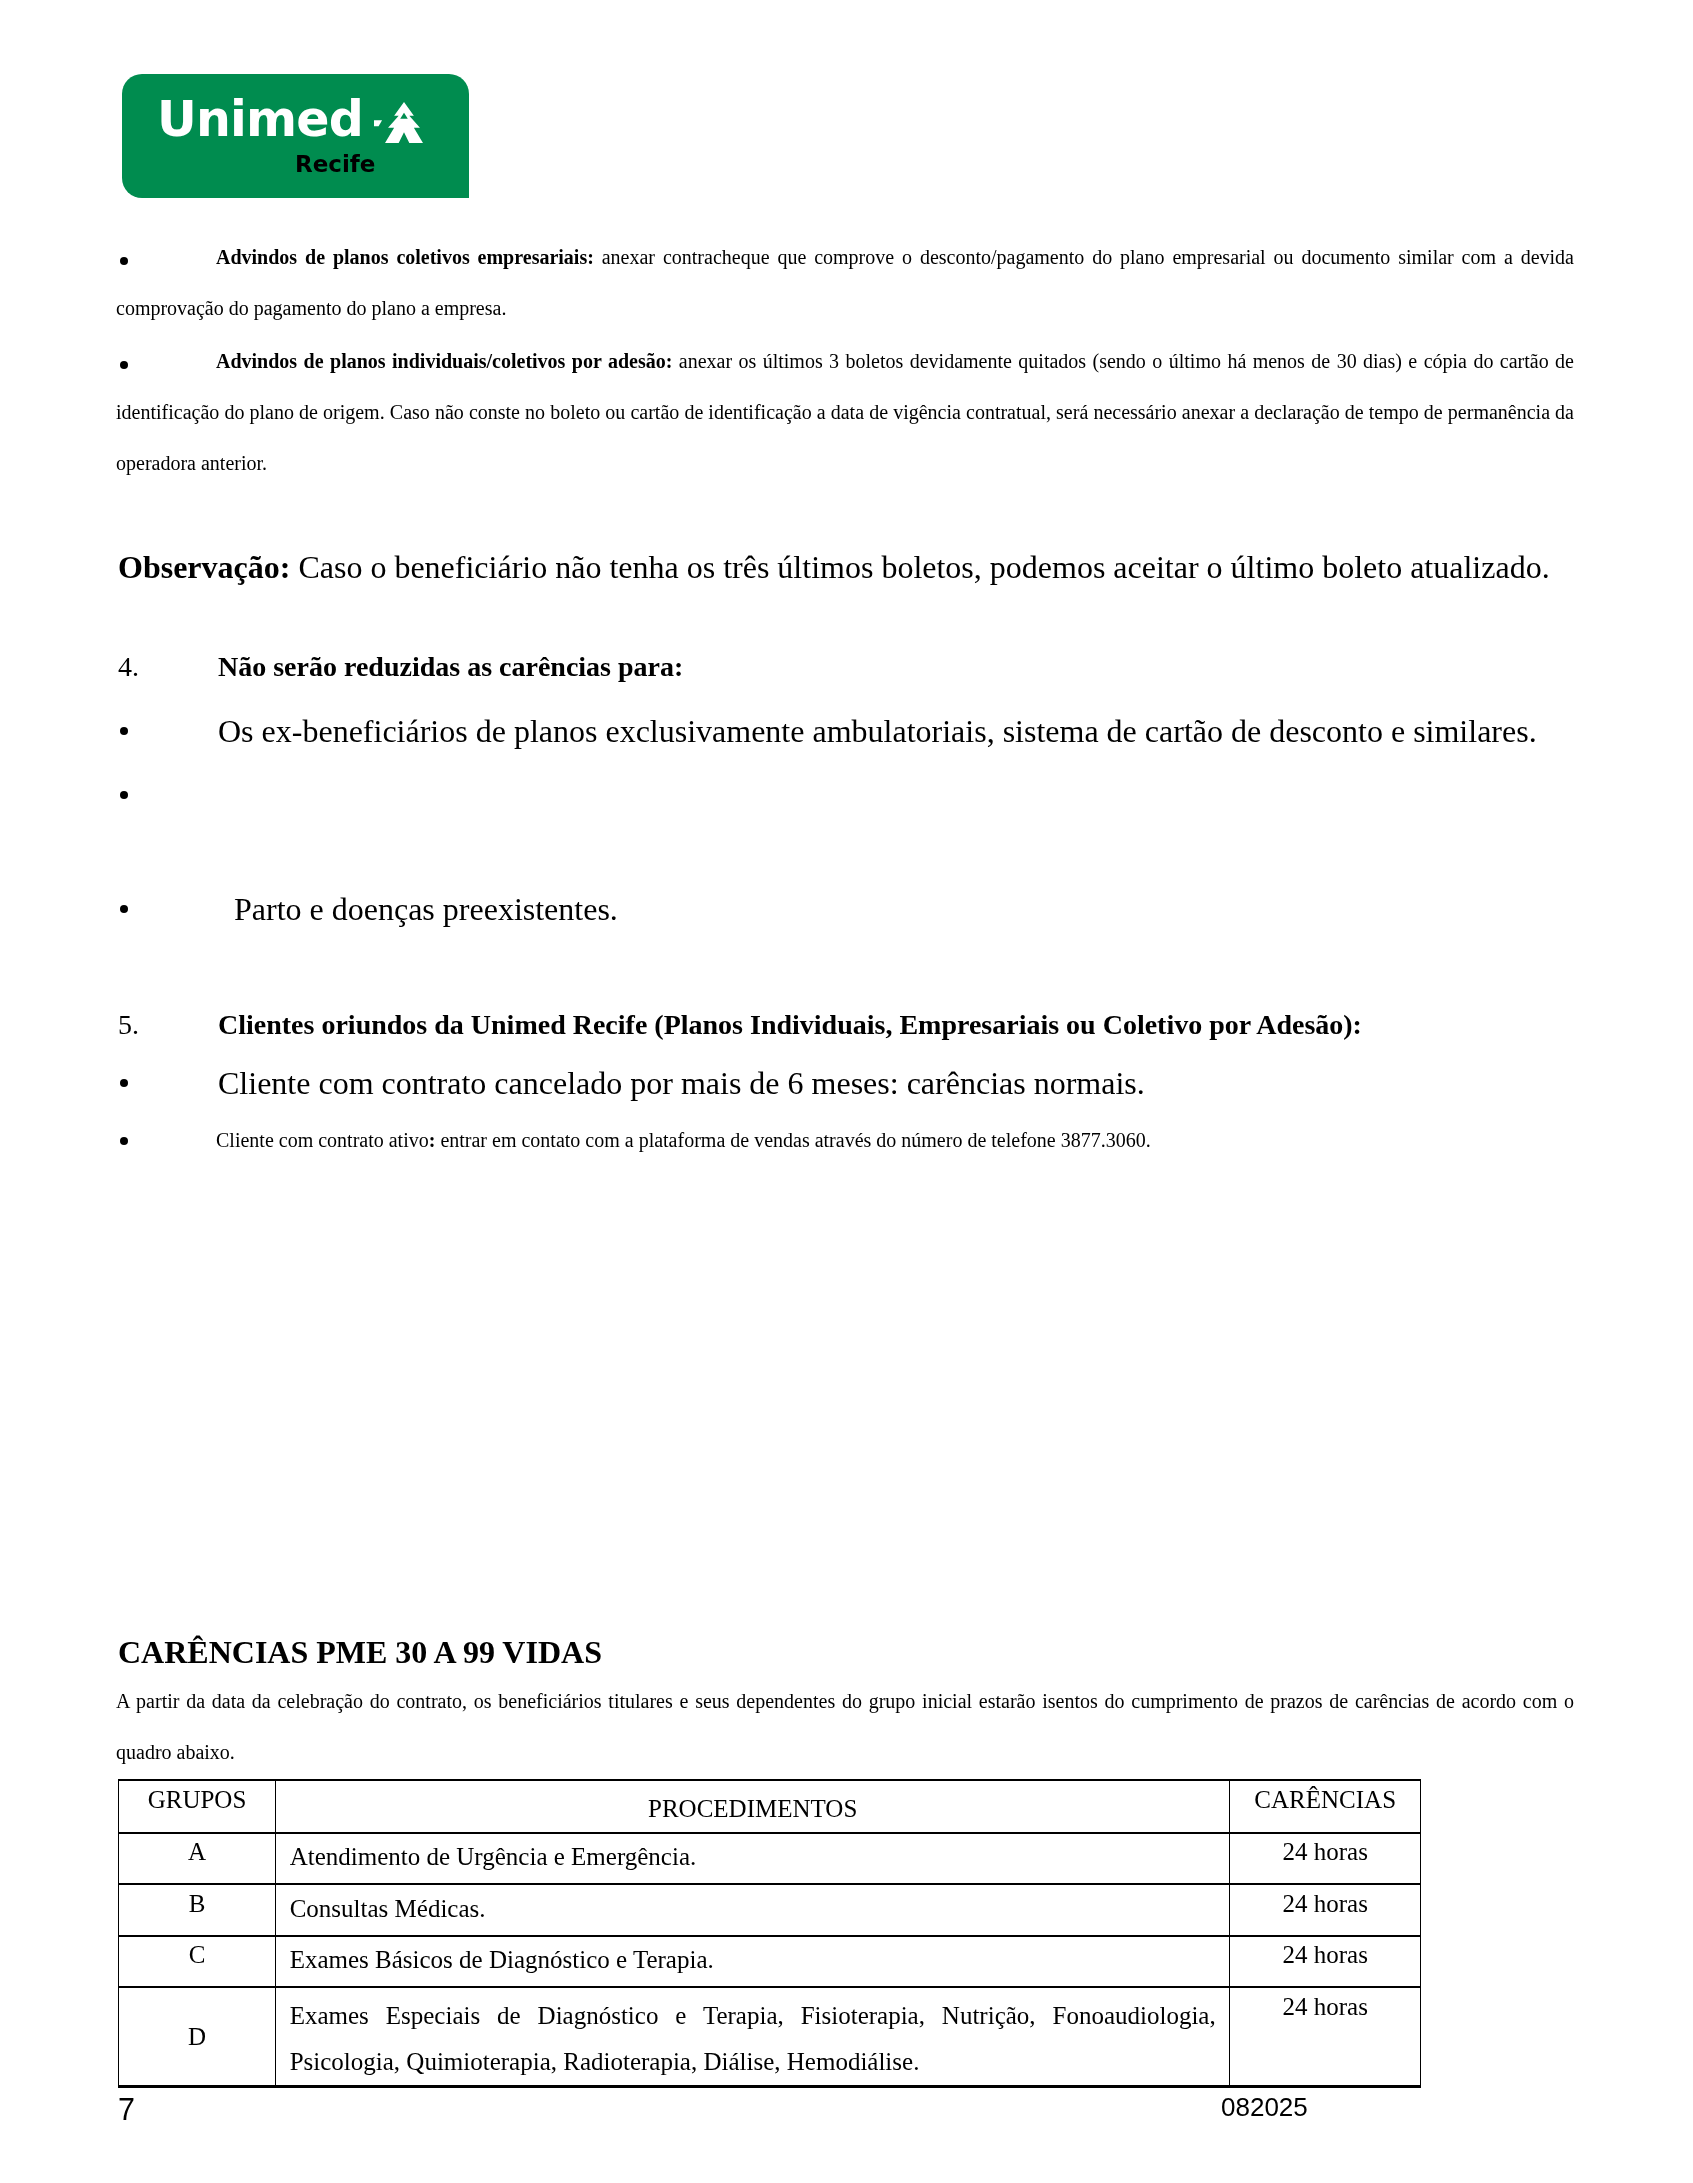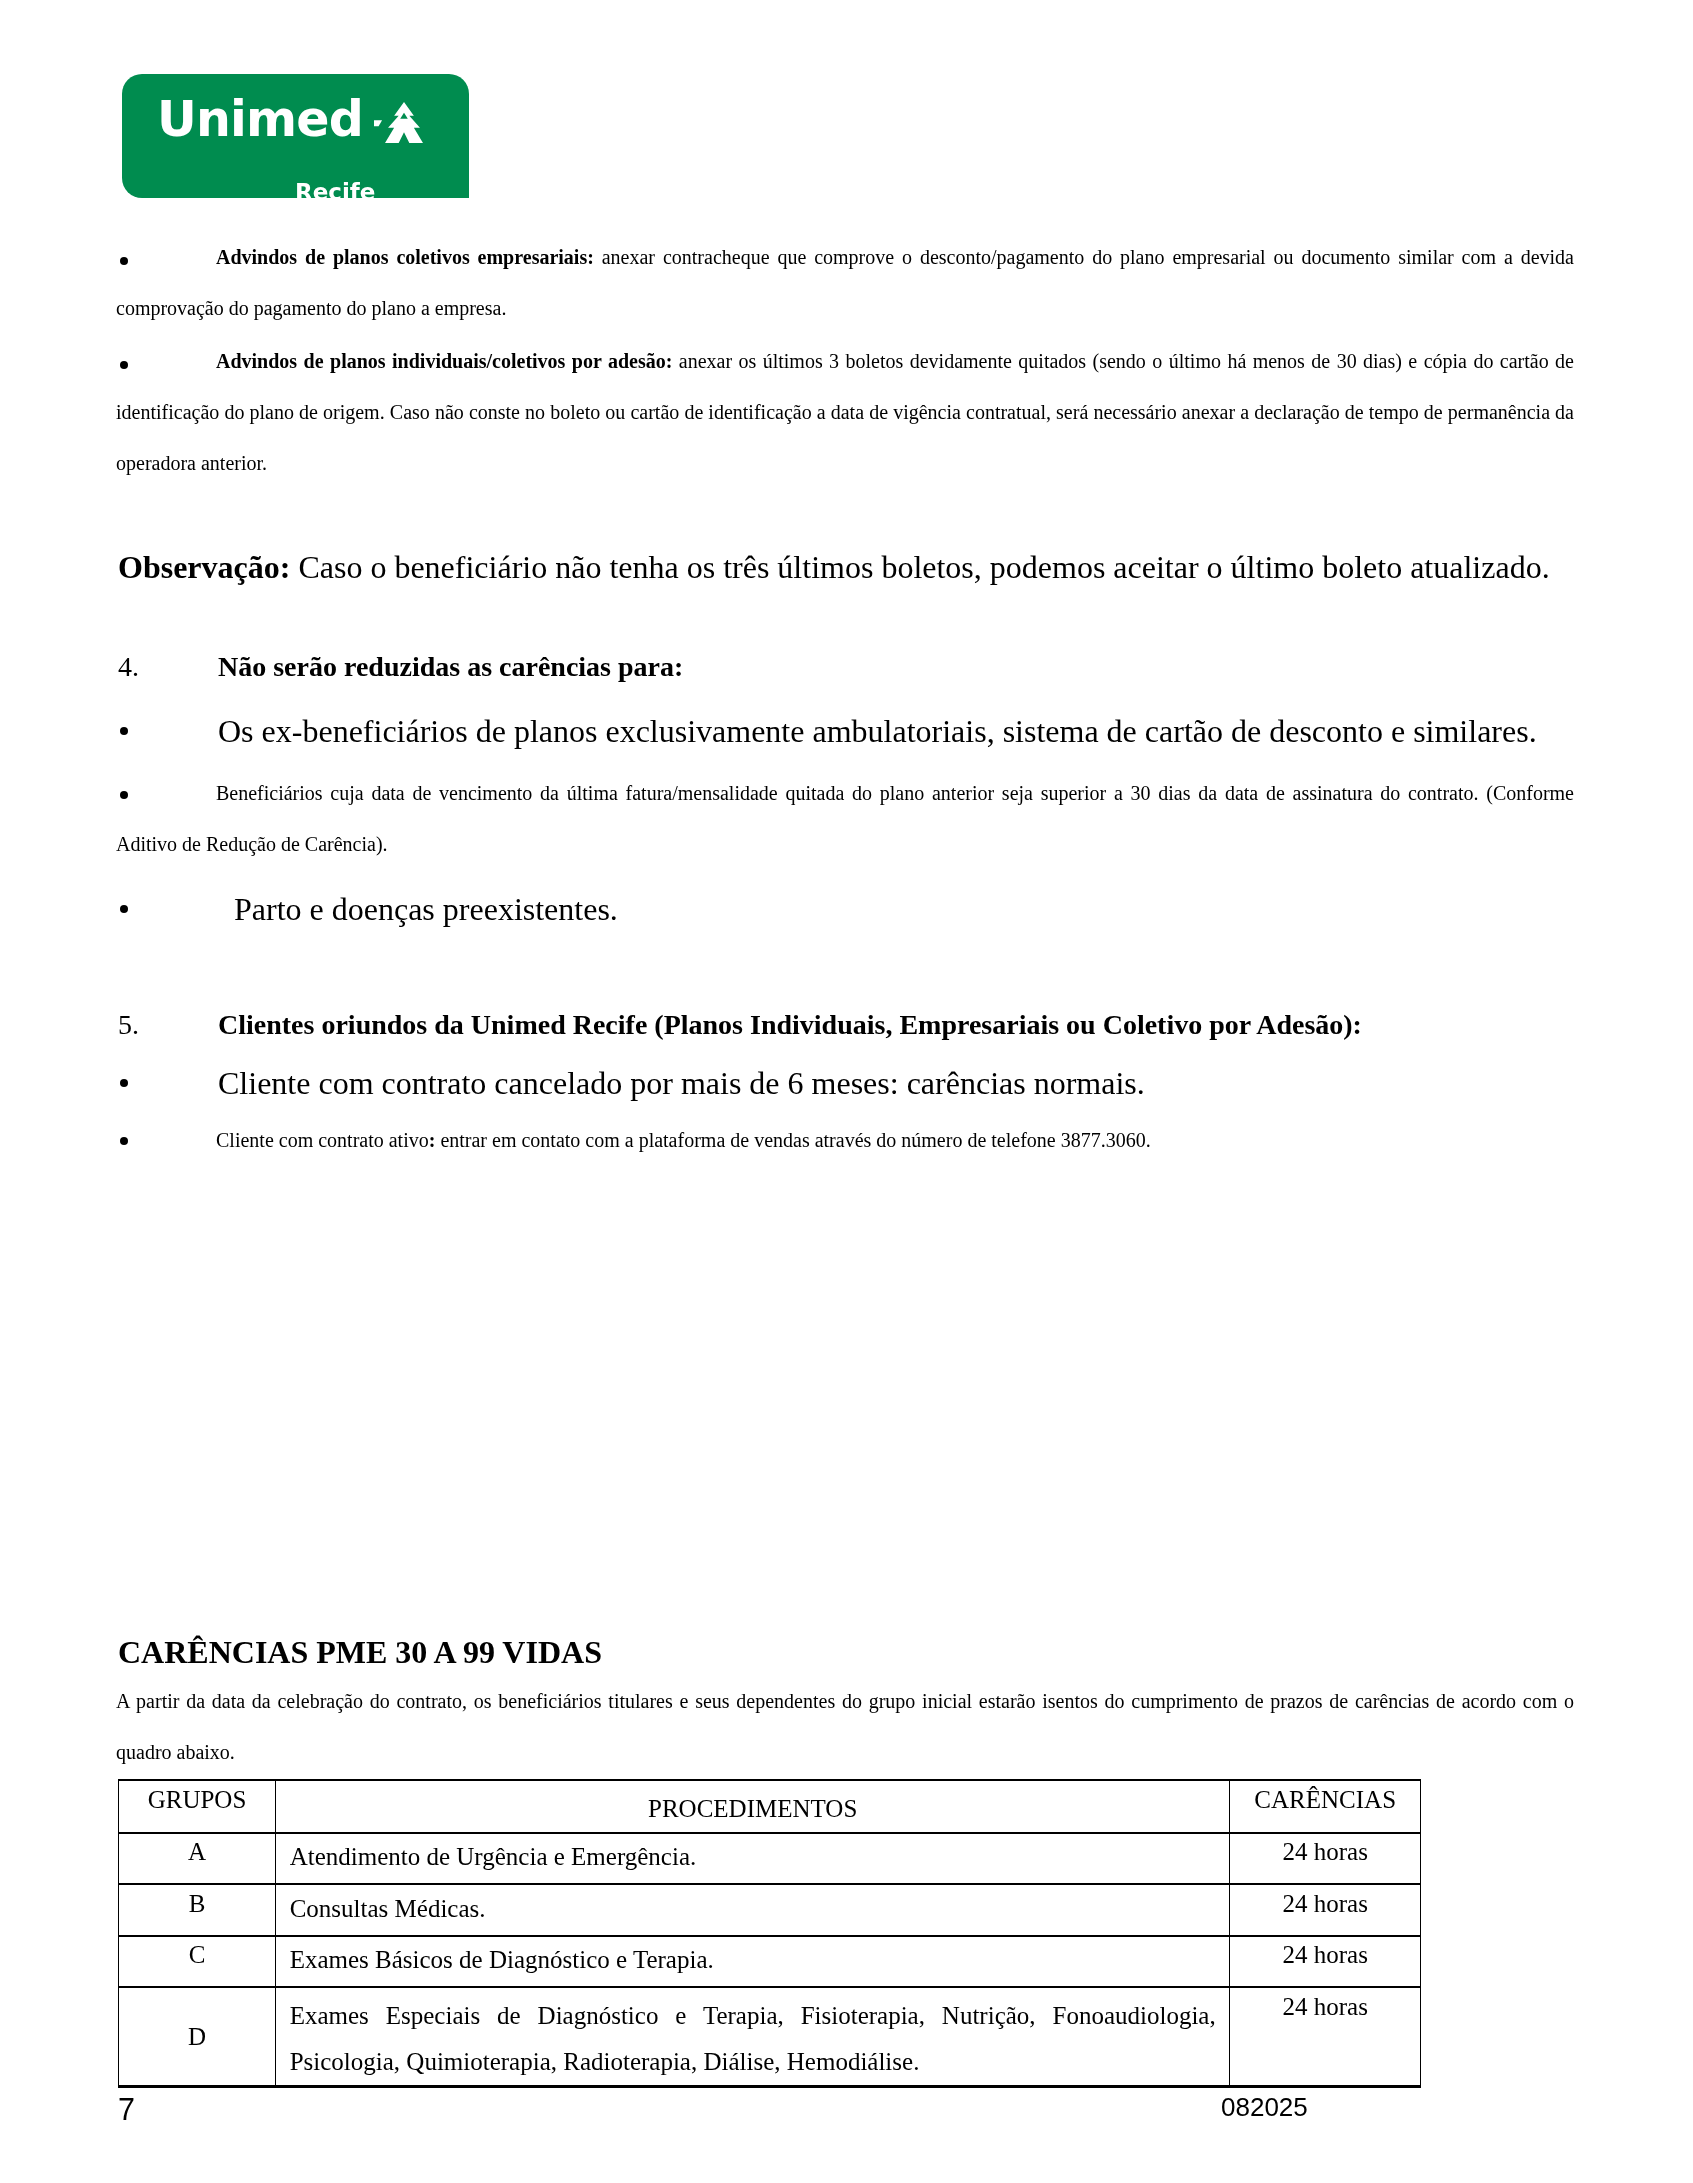--- a/index.html
+++ b/index.html
@@ -6,23 +6,23 @@
   body { width: 1694px; height: 2183px; position: relative; overflow: hidden;
          font-family: "Liberation Serif", "DejaVu Serif", serif; color: #000; }
   .page { position: absolute; left: 0; top: 0; width: 1694px; height: 2183px; }
 
   
   .logo { position: absolute; left: 122px; top: 74px; width: 347px; height: 124px;
           background: #008C4F; border-radius: 20px 20px 0 20px; }
   .logo-word { position: absolute; left: 35px; top: 21.4px; color: #fff;
                font-family: "DejaVu Sans", "Liberation Sans", sans-serif; font-weight: bold;
                font-size: 49px; letter-spacing: -0.8px; line-height: 1; text-align: right; }
-  .logo-sub { position: absolute; left: 173px; top: 79px; color: #ffffff;
+  .logo-sub { position: absolute; left: 173px; top: 79px; color: #000000;
               font-family: "DejaVu Sans", "Liberation Sans", sans-serif; font-weight: bold;
-              font-size: 23px; line-height: 1; margin-top: 28px; }
+              font-size: 23px; line-height: 1; }
   .logo-mark { position: absolute; left: 252px; top: 27.5px; width: 60px; height: 41px; }
   .line { position: absolute; left: 118px; font-size: 32px; line-height: 34px; white-space: nowrap; }
   b { font-weight: bold; }
 
   .p-block { position: absolute; left: 116px; width: 1458px; font-size: 20px; line-height: 51px; text-align: justify; }
   .p-first { text-indent: 100px; }
 
   .num { position: absolute; left: 118px; font-size: 28px; line-height: 34px; }
   .num-label { position: absolute; left: 218px; font-size: 28px; line-height: 34px; font-weight: bold; white-space: nowrap; }
 
@@ -74,21 +74,20 @@
     <b>Observação:</b><span> Caso o beneficiário não tenha os três últimos boletos, podemos aceitar o último boleto atualizado.</span>
   </div>
 
   <span class="num" style="top:650px;">4.</span>
   <span class="num-label" style="top:650px;">Não serão reduzidas as carências para:</span>
 
   <div class="dot" style="top:727px;"></div>
   <div class="line" style="top:714px; left:218px;">Os ex-beneficiários de planos exclusivamente ambulatoriais, sistema de cartão de desconto e similares.</div>
 
   <div class="dot" style="top:791px;"></div>
-  <div class="p-block p-first" style="top:768px;">Beneficiários cuja data de vencimento da última fatura/mensalidade quitada do plano anterior seja superior a 30 dias da data de assinatura do contrato. (Conforme Aditivo de Redução de Carência).</div>
 
   <div class="dot" style="top:905px;"></div>
   <div class="line" style="top:892px; left:234px;">Parto e doenças preexistentes.</div>
 
   <span class="num" style="top:1008px;">5.</span>
   <span class="num-label" style="top:1008px;">Clientes oriundos da Unimed Recife (Planos Individuais, Empresariais ou Coletivo por Adesão):</span>
 
   <div class="dot" style="top:1079px;"></div>
   <div class="line" style="top:1066px; left:218px;">Cliente com contrato cancelado por mais de 6 meses: carências normais.</div>
 

